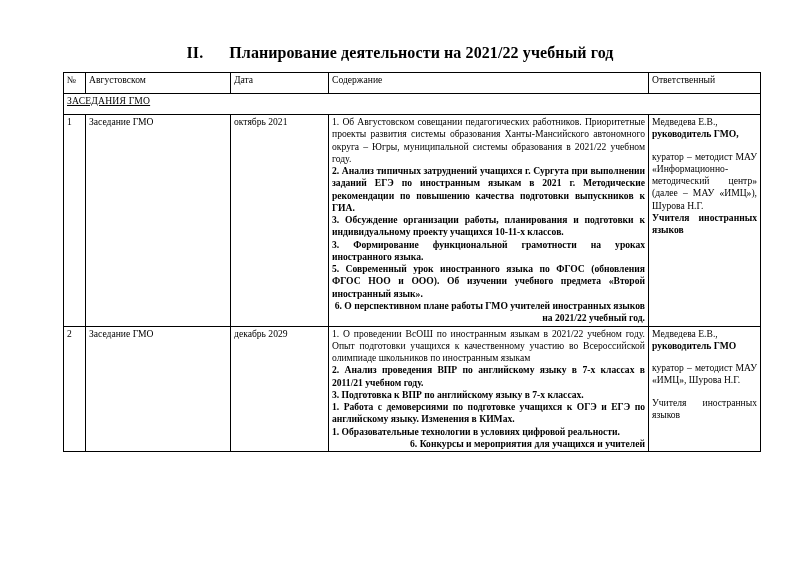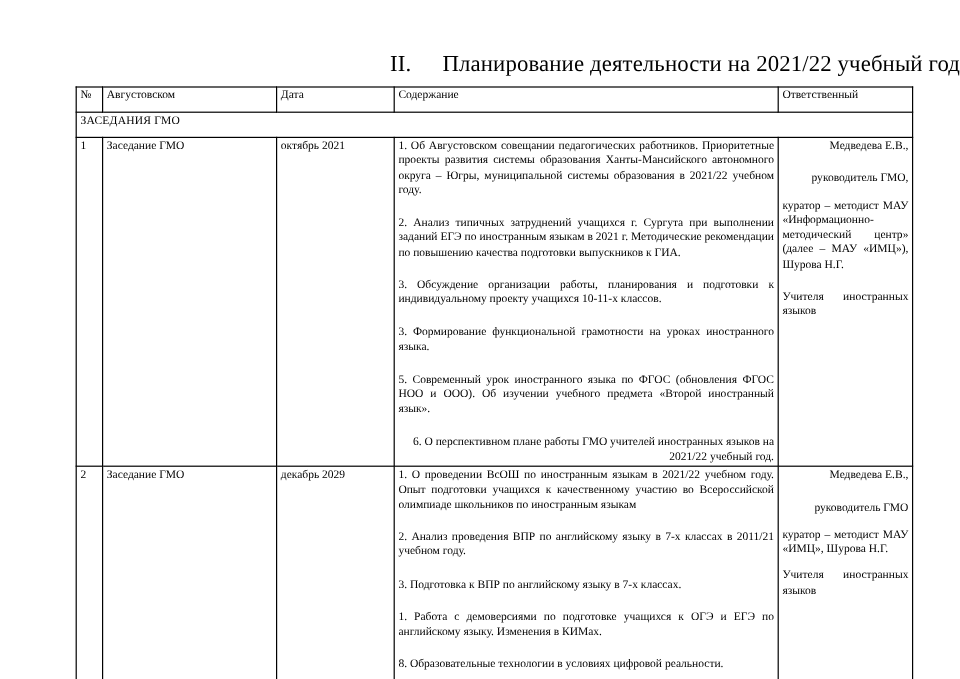--- a/index.html
+++ b/index.html
@@ -22,23 +22,23 @@
     width: 800px;
     height: 566px;
     box-sizing: border-box;
     padding: 0;
   }
 
   
   .doc-title {
     margin: 0;
     padding: 44px 0 0 0;
-    text-align: right;
-    font-size: 19px;
-    font-weight: normal;
+    text-align: center;
+    font-size: 16px;
+    font-weight: bold;
     line-height: 1.1;
     letter-spacing: 0.1px;
   }
   .doc-title .numeral {
     display: inline-block;
     margin-right: 26px;
   }
 
   
   table.plan {
@@ -80,20 +80,21 @@
 
   
   td.section-row {
     text-align: center;
     font-weight: bold;
     height: 18px;
     vertical-align: middle;
     padding-top: 3px;
     padding-bottom: 3px;
     letter-spacing: 0.2px;
+    text-decoration: underline;
   }
 
   td.cell-num {
     text-align: center;
     vertical-align: top;
     padding-top: 2px;
   }
   td.cell-date {
     text-align: center;
     vertical-align: top;
@@ -121,39 +122,40 @@
     padding-left: 4px;
     padding-right: 3px;
   }
 
   
   .p {
     margin: 0;
     padding: 0;
   }
   .p + .p {
-    margin-top: 15px;
+    margin-top: 0;
+    font-weight: bold;
   }
   .gap {
     display: block;
     height: 10px;
   }
   .cell-content .p {
     text-align: justify;
     text-justify: inter-word;
   }
   .cell-content .p:last-child {
     text-align: right;
   }
   .cell-resp .p {
     text-align: justify;
     text-justify: inter-word;
   }
   .cell-resp .p.noj {
-    text-align: right;
+    text-align: left;
   }
 
   
   tr.clipped td {
     border-bottom: 1px solid #000000;
   }
 </style>
 </head>
 <body>
 
@@ -211,21 +213,21 @@
 
       <tr class="clipped">
         <td class="cell-num">2</td>
         <td class="cell-event">Заседание ГМО</td>
         <td class="cell-date">декабрь 2029</td>
         <td class="cell-content">
           <p class="p">1. О проведении ВсОШ по иностранным языкам в 2021/22 учебном году. Опыт подготовки учащихся к качественному участию во Всероссийской олимпиаде школьников по иностранным языкам</p>
           <p class="p">2. Анализ проведения ВПР по английскому языку в 7-х классах в 2011/21 учебном году.</p>
           <p class="p">3. Подготовка к ВПР по английскому языку в 7-х классах.</p>
           <p class="p">1. Работа с демоверсиями по подготовке учащихся к ОГЭ и ЕГЭ по английскому языку. Изменения в КИМах.</p>
-          <p class="p">8. Образовательные технологии в условиях цифровой реальности.</p>
+          <p class="p">1. Образовательные технологии в условиях цифровой реальности.</p>
           <p class="p">6. Конкурсы и мероприятия для учащихся и учителей</p>
         </td>
         <td class="cell-resp">
           <p class="p noj">Медведева Е.В.,</p>
           <p class="p noj">руководитель ГМО</p>
           <span class="gap"></span>
           <p class="p">куратор – методист МАУ «ИМЦ», Шурова Н.Г.</p>
           <span class="gap"></span>
           <p class="p">Учителя иностранных языков</p>
         </td>

